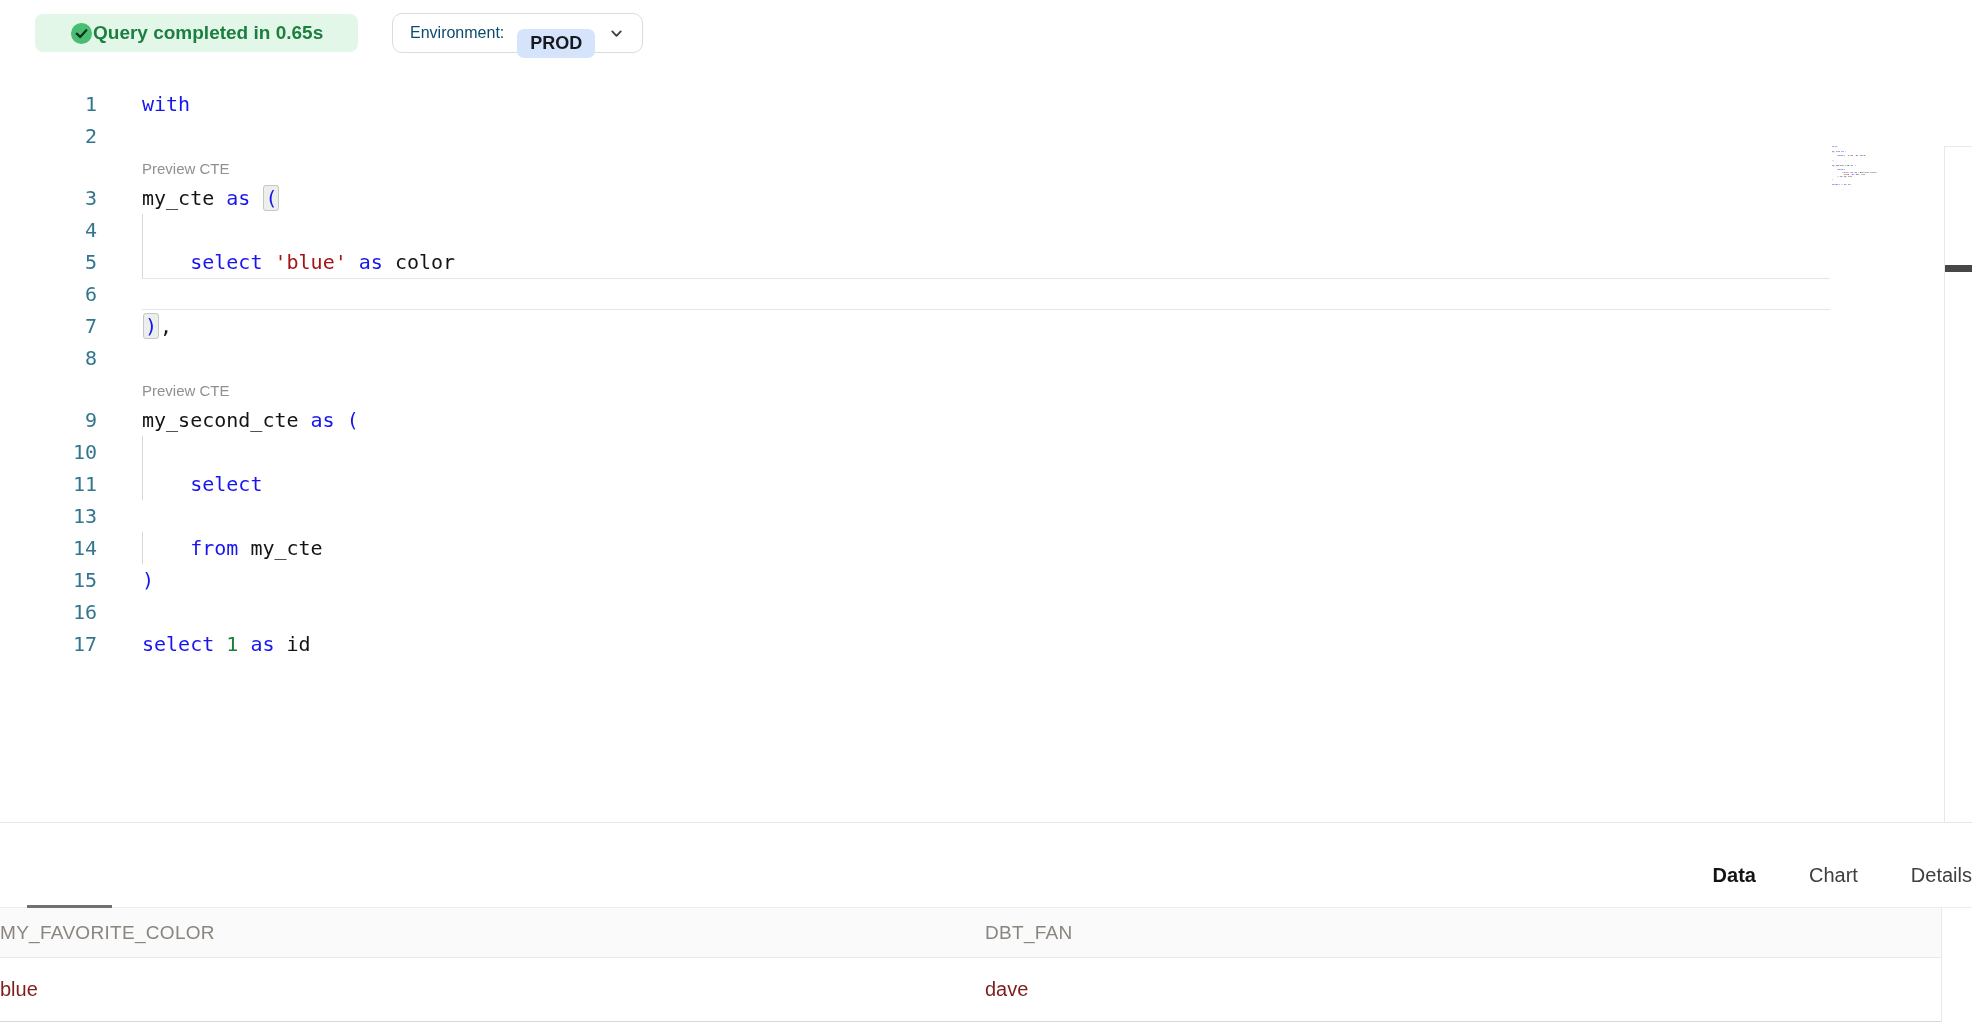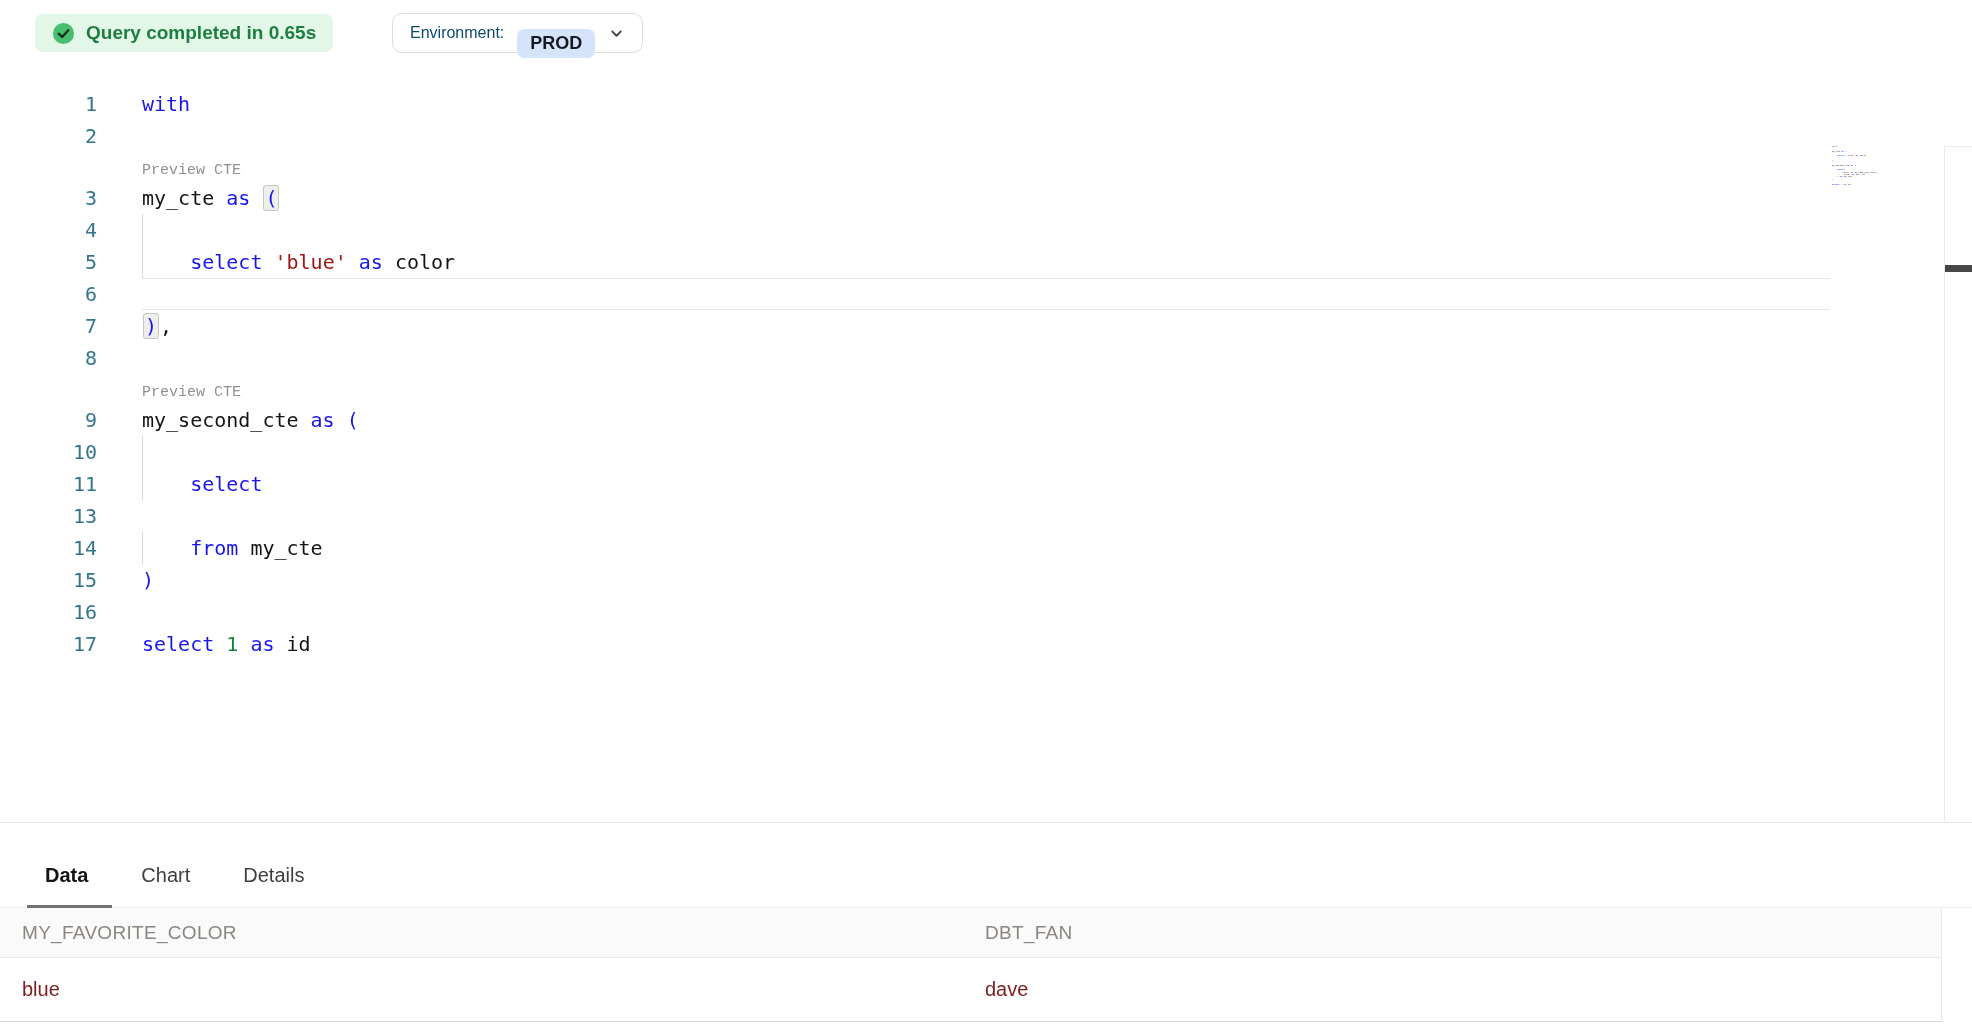--- a/index.html
+++ b/index.html
@@ -9,21 +9,21 @@
   }
   *{box-sizing:border-box;}
   html,body{margin:0;padding:0;}
   body{
     width:1972px;height:1026px;background:#ffffff;overflow:hidden;position:relative;
     font-family:"Liberation Sans",sans-serif;
   }
   
   .status-badge{
     position:absolute;left:35px;top:14px;height:38px;background:var(--badge-bg);
-    border-radius:8px;display:flex;align-items:center;gap:11px;padding:0 17px;
+    border-radius:8px;display:flex;align-items:center;padding:0 35px;
   }
   .status-badge .txt{color:var(--badge-text);font-weight:700;font-size:19px;white-space:nowrap;}
   .check-circle{width:23px;height:23px;display:block;}
   .env-select{
     position:absolute;left:392px;top:13px;height:40px;background:#fff;
     border:1px solid #d9dce1;border-radius:10px;display:flex;align-items:center;
     gap:13px;padding:0 17px;cursor:pointer;
   }
   .env-label{font-size:16px;color:#0c4a6e;}
   .env-pill{background:var(--pill-bg);color:#16191f;font-weight:700;font-size:18px;
@@ -35,21 +35,21 @@
     font-family:"DejaVu Sans Mono",monospace;font-size:20px;color:var(--code);
   }
   .rows{position:absolute;left:0;top:28px;}
   .row{display:flex;}
   .code-row{height:32px;}
   .label-row{height:30px;}
   .gutter-cell{flex:0 0 97px;width:97px;text-align:right;color:var(--ln);
     line-height:32px;font-size:20px;user-select:none;}
   .code-cell{margin-left:45px;position:relative;line-height:32px;white-space:pre;min-width:2px;}
   .label-row .code-cell{line-height:30px;}
-  .preview-label{font-family:Liberation Mono, monospace;font-size:15px;
+  .preview-label{font-family:Liberation Sans, sans-serif;font-size:15px;
     color:var(--label-gray);cursor:pointer;}
   .guide{position:absolute;top:0;bottom:0;width:1px;background:#d8d8d8;}
   .active-line-box{position:absolute;left:0;top:0;width:1688px;height:32px;
     border-top:1px solid #e5e5e5;border-bottom:1px solid #e5e5e5;}
   .tok-kw{color:var(--kw);}
   .tok-str{color:var(--str);}
   .tok-num{color:var(--num);}
   .tok-plain{color:var(--code);}
   .boxed{background:#edefec;border:1px solid #c2c8c2;border-radius:3px;padding:0 1px;margin:0 1px;}
   
@@ -59,29 +59,29 @@
   .mm-line{height:2.35px;overflow:hidden;}
   
   .scroll-track{position:absolute;left:1944px;top:86px;width:28px;height:736px;
     border-left:1px solid #e9e9e9;border-top:1px solid #e9e9e9;}
   .scroll-thumb{position:absolute;left:0;top:118px;width:28px;height:7px;background:#474747;}
   
   .bottom-panel{position:absolute;left:0;top:822px;width:1972px;height:204px;
     border-top:1px solid #e7e7e7;background:#fff;}
   .tabs{position:absolute;left:0;top:0;width:1972px;height:85px;
     border-bottom:1px solid #ececec;display:flex;align-items:flex-end;
-    padding:0 0 20px 45px;gap:53px;}
+    padding:0 0 20px 45px;gap:53px;justify-content:flex-end;}
   .tab{font-size:20px;color:#3e3e3e;cursor:pointer;white-space:nowrap;}
   .tab.active{color:#141414;font-weight:700;}
   .active-underline{position:absolute;left:27px;top:82px;width:85px;height:3px;
     background:var(--underline);}
   .results{position:absolute;left:0;top:85px;width:1942px;border-right:1px solid #e8e8e8;}
   .thead{height:50px;background:#fafafa;border-bottom:1px solid #e8e8e8;display:flex;align-items:center;}
   .trow{height:64px;background:#fff;border-bottom:1px solid #d6d6d6;display:flex;align-items:center;}
-  .cell-1{flex:0 0 985px;padding-left:22px;}
+  .cell-1{flex:0 0 985px;}
   .cell-2{flex:1;}
   .th{color:#8a857d;font-size:19px;letter-spacing:0.3px;}
   .td{color:#7f1d1d;font-size:20px;}
 </style>
 </head>
 <body>
 
 <div class="status-badge">
   <svg class="check-circle" viewBox="0 0 24 24">
     <circle cx="12" cy="12" r="11" fill="#48be71"></circle>

